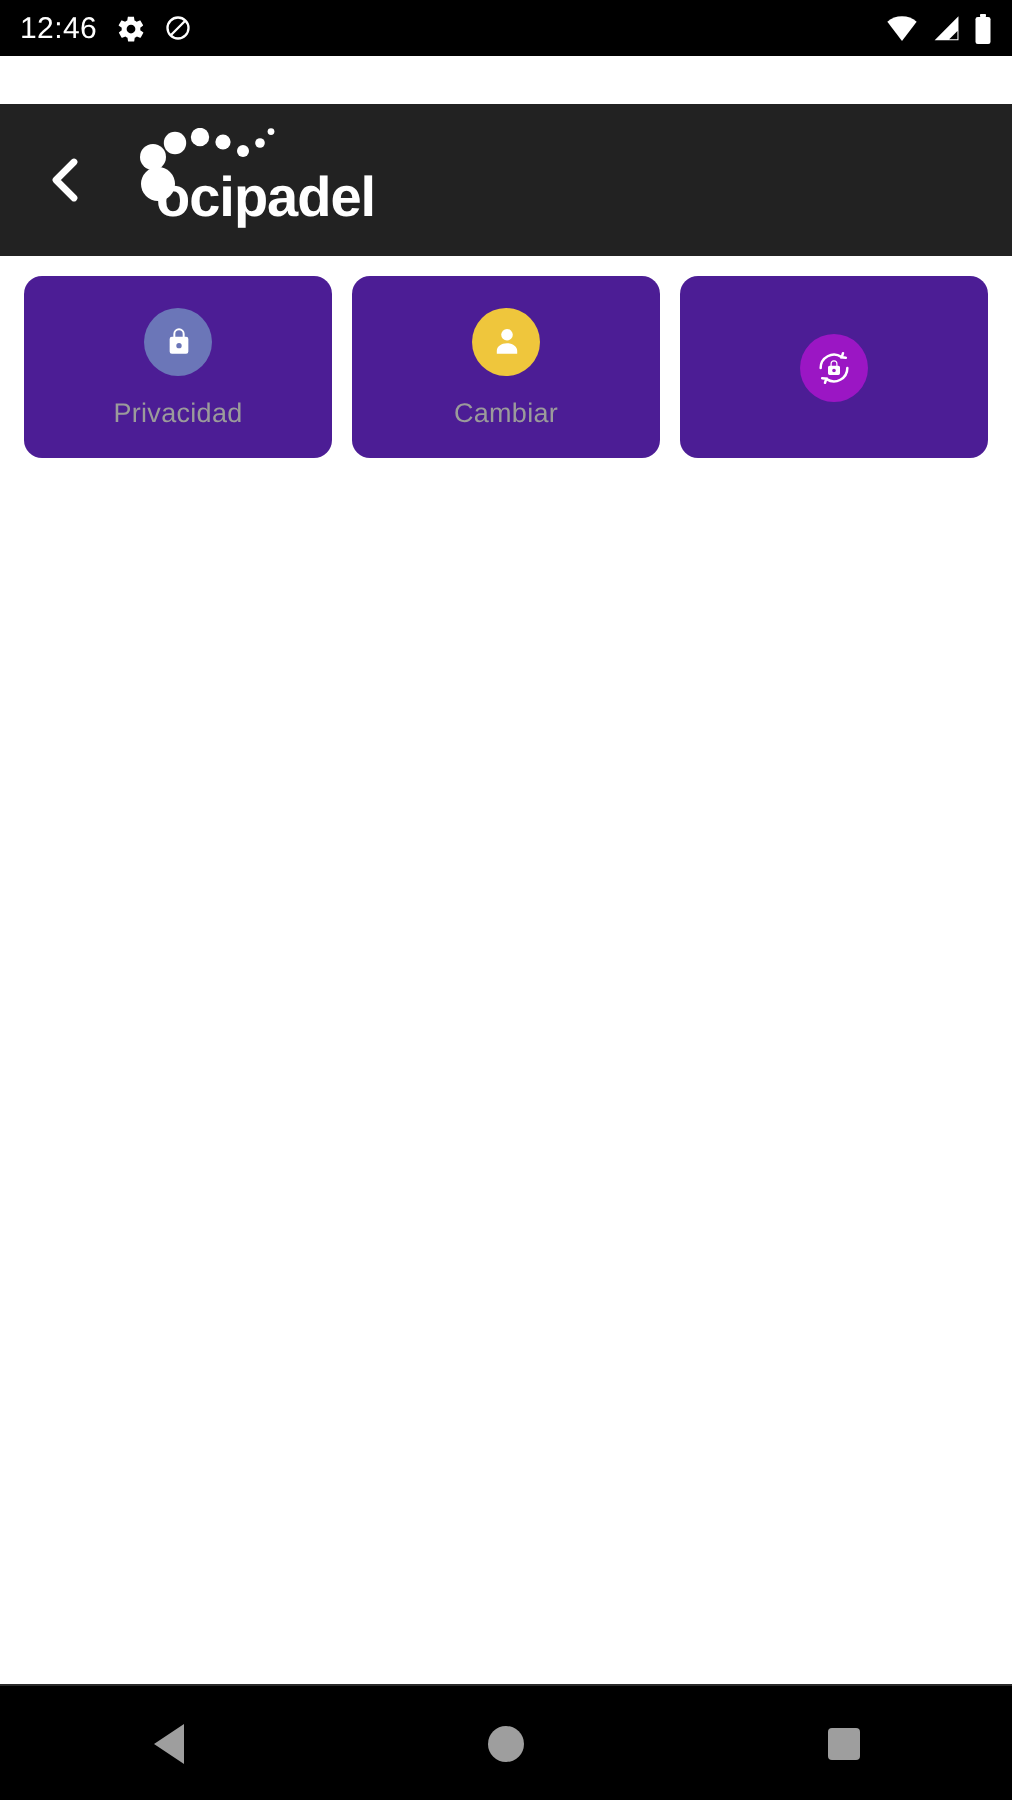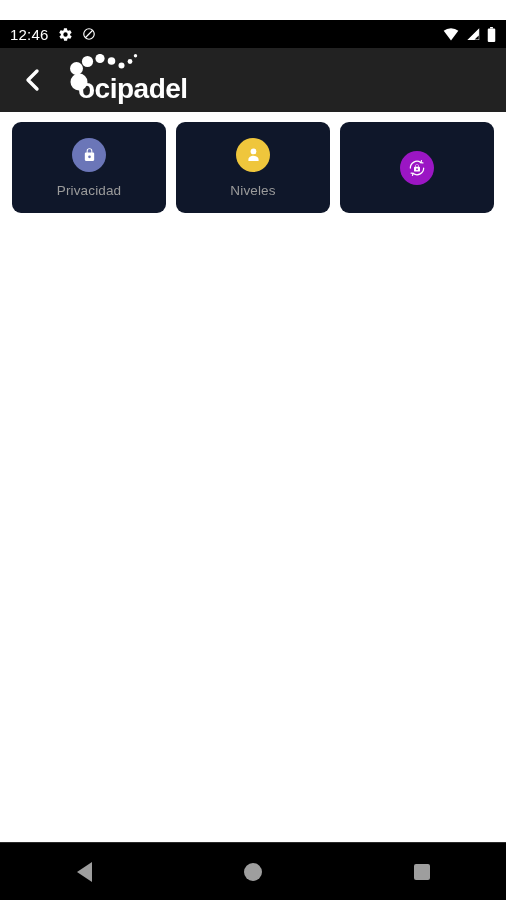--- a/index.html
+++ b/index.html
@@ -21,21 +21,20 @@
   }
 
   
   .status-bar {
     height: 28px;
     background: #000000;
     display: flex;
     align-items: center;
     padding: 0 10px;
     flex: 0 0 auto;
-    margin-top: 20px;
   }
   .status-left {
     display: flex;
     align-items: center;
     gap: 9px;
   }
   .status-clock {
     color: #ffffff;
     font-size: 15px;
     letter-spacing: 0.2px;
@@ -44,26 +43,27 @@
   .status-right {
     margin-left: auto;
     display: flex;
     align-items: center;
     gap: 7px;
   }
   .svg-ic { display: block; }
 
   
   .app-header {
-    height: 64px;
+    height: 76px;
     background: #222222;
     display: flex;
     align-items: center;
     padding: 0 14px;
     flex: 0 0 auto;
+    margin-top: 24px;
   }
   .back-btn {
     width: 38px;
     height: 44px;
     display: flex;
     align-items: center;
     justify-content: center;
     flex: 0 0 auto;
   }
   .logo-wrap {
@@ -79,21 +79,21 @@
     background: #ffffff;
     padding: 10px 12px 0 12px;
     overflow: hidden;
   }
   .grid {
     display: grid;
     grid-template-columns: repeat(3, 1fr);
     gap: 10px;
   }
   .card {
-    background: #0f172a;
+    background: #4c1d95;
     border-radius: 9px;
     height: 91px;
     display: flex;
     flex-direction: column;
     align-items: center;
     justify-content: center;
     padding: 6px 4px;
     cursor: pointer;
   }
   .card-icon {
@@ -230,21 +230,21 @@
 
 
 
       <div class="card">
         <div class="card-icon" style="background:#efc63c;">
           <svg class="svg-ic" width="17" height="17" viewBox="0 0 24 24" fill="#ffffff">
             <circle cx="12" cy="7.6" r="4.1"></circle>
             <path d="M12 13.6c-4 0-7.2 2.4-7.2 5.3v2.1h14.4v-2.1c0-2.9-3.2-5.3-7.2-5.3z"></path>
           </svg>
         </div>
-        <div class="card-label">Niveles</div>
+        <div class="card-label">Cambiar</div>
       </div>
 
 
       <div class="card">
         <div class="card-icon" style="background:#9b16c4;">
           <svg class="svg-ic" width="20" height="20" viewBox="0 0 24 24">
             <g fill="none" stroke="#ffffff" stroke-width="1.5" stroke-linecap="round">
               <path d="M20 12a8 8 0 0 1-12.4 6.7"></path>
               <path d="M4 12a8 8 0 0 1 12.4-6.7"></path>
               <path d="M17.4 3.1 L16.6 5.6 L19.1 5.9"></path>

